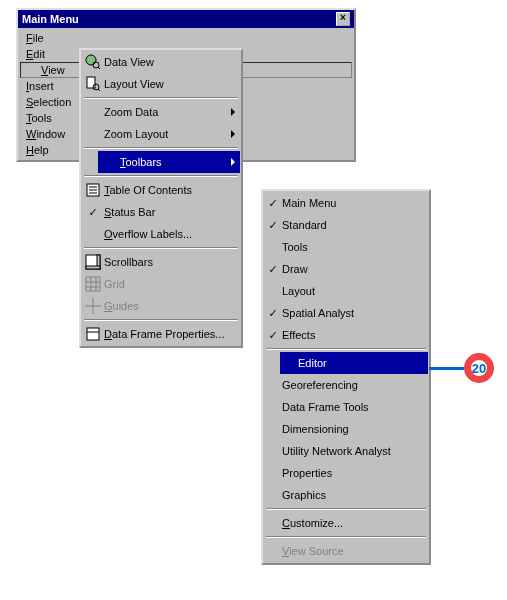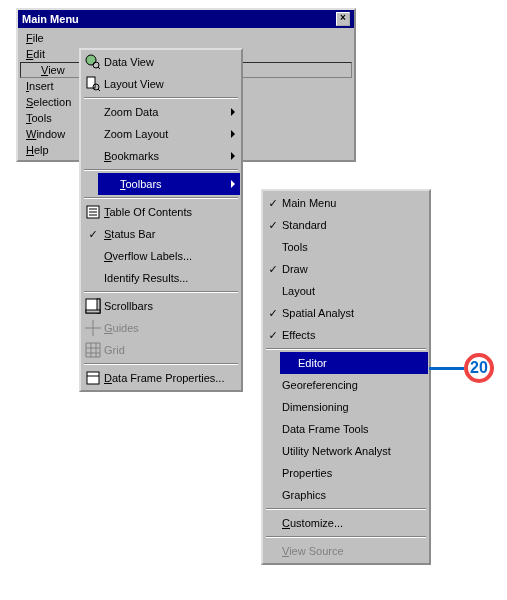--- a/index.html
+++ b/index.html
@@ -144,25 +144,25 @@
     display:flex;
     align-items:center;
   }
   .callout .line {
     height:3px;
     background:#0066cc;
   }
   .callout .bubble {
     width:30px;height:30px;
     border-radius:50%;
-    border:4px solid #ef4444;
+    border:7px solid #ef4444;
     background:#fff;
     color:#0066cc;
     font-weight:bold;
-    font-size:16px;
+    font-size:13px;
     display:flex;
     align-items:center;
     justify-content:center;
     font-family: Arial;
   }
 </style>
 </head>
 <body>
 
 <div class="window">
@@ -209,25 +209,20 @@
   <div class="menu-row">
     <span class="icon-slot"></span>
     <span class="label">Zoom Data</span>
     <span class="arrow-slot"><span class="arrow-right"></span></span>
   </div>
   <div class="menu-row">
     <span class="icon-slot"></span>
     <span class="label">Zoom Layout</span>
     <span class="arrow-slot"><span class="arrow-right"></span></span>
   </div>
-  <div class="menu-row">
-    <span class="icon-slot"></span>
-    <span class="label"><span class="underline">B</span>ookmarks</span>
-    <span class="arrow-slot"><span class="arrow-right"></span></span>
-  </div>
   <div class="sep"></div>
   <div class="menu-row highlight">
     <span class="icon-slot"></span>
     <span class="label"><span class="underline">T</span>oolbars</span>
     <span class="arrow-slot"><span class="arrow-right white"></span></span>
   </div>
   <div class="sep"></div>
   <div class="menu-row">
     <span class="icon-slot">
       <span class="ibox"><svg viewBox="0 0 16 16">
@@ -245,56 +240,51 @@
         <span class="check">✓</span>
       </span>
     <span class="label"><span class="underline">S</span>tatus Bar</span>
     <span class="arrow-slot"></span>
   </div>
   <div class="menu-row">
     <span class="icon-slot"></span>
     <span class="label"><span class="underline">O</span>verflow Labels...</span>
     <span class="arrow-slot"></span>
   </div>
-  <div class="menu-row">
-    <span class="icon-slot"></span>
-    <span class="label">Identify Results...</span>
-    <span class="arrow-slot"></span>
-  </div>
   <div class="sep"></div>
   <div class="menu-row">
     <span class="icon-slot">
       <span class="ibox"><svg viewBox="0 0 16 16">
             <rect x="1" y="1" width="14" height="14" fill="#fff" stroke="#000"></rect>
             <rect x="12" y="1" width="3" height="14" fill="#c0c0c0" stroke="#000"></rect>
             <rect x="1" y="12" width="14" height="3" fill="#c0c0c0" stroke="#000"></rect>
           </svg></span>
     </span>
     <span class="label">Scrollbars</span>
     <span class="arrow-slot"></span>
   </div>
   <div class="menu-row disabled">
     <span class="icon-slot">
       <span class="ibox"><svg viewBox="0 0 16 16">
+            <path d="M1 1h14v14H1z M1 6h14 M1 11h14 M6 1v14 M11 1v14" fill="none" stroke="#808080"></path>
+          </svg></span>
+    </span>
+    <span class="label">Grid</span>
+    <span class="arrow-slot"></span>
+  </div>
+  <div class="menu-row disabled">
+    <span class="icon-slot">
+      <span class="ibox"><svg viewBox="0 0 16 16">
             <line x1="8" y1="0" x2="8" y2="16" stroke="#808080"></line>
             <line x1="0" y1="8" x2="16" y2="8" stroke="#808080"></line>
           </svg></span>
     </span>
     <span class="label"><span class="underline">G</span>uides</span>
     <span class="arrow-slot"></span>
   </div>
-  <div class="menu-row disabled">
-    <span class="icon-slot">
-      <span class="ibox"><svg viewBox="0 0 16 16">
-            <path d="M1 1h14v14H1z M1 6h14 M1 11h14 M6 1v14 M11 1v14" fill="none" stroke="#808080"></path>
-          </svg></span>
-    </span>
-    <span class="label">Grid</span>
-    <span class="arrow-slot"></span>
-  </div>
   <div class="sep"></div>
   <div class="menu-row">
     <span class="icon-slot">
       <span class="ibox"><svg viewBox="0 0 16 16">
             <rect x="2" y="2" width="12" height="12" fill="#fff" stroke="#000"></rect>
             <line x1="2" y1="6" x2="14" y2="6" stroke="#000"></line>
           </svg></span>
     </span>
     <span class="label"><span class="underline">D</span>ata Frame Properties...</span>
     <span class="arrow-slot"></span>
@@ -344,25 +334,25 @@
   <div class="menu-row highlight">
       <span class="check-slot"></span>
       <span class="label">Editor</span>
     </div>
   <div class="menu-row">
       <span class="check-slot"></span>
       <span class="label">Georeferencing</span>
     </div>
   <div class="menu-row">
       <span class="check-slot"></span>
+      <span class="label">Data Frame Tools</span>
+    </div>
+  <div class="menu-row">
+      <span class="check-slot"></span>
       <span class="label">Dimensioning</span>
-    </div>
-  <div class="menu-row">
-      <span class="check-slot"></span>
-      <span class="label">Data Frame Tools</span>
     </div>
   <div class="menu-row">
       <span class="check-slot"></span>
       <span class="label">Utility Network Analyst</span>
     </div>
   <div class="menu-row">
       <span class="check-slot"></span>
       <span class="label">Properties</span>
     </div>
   <div class="menu-row">

